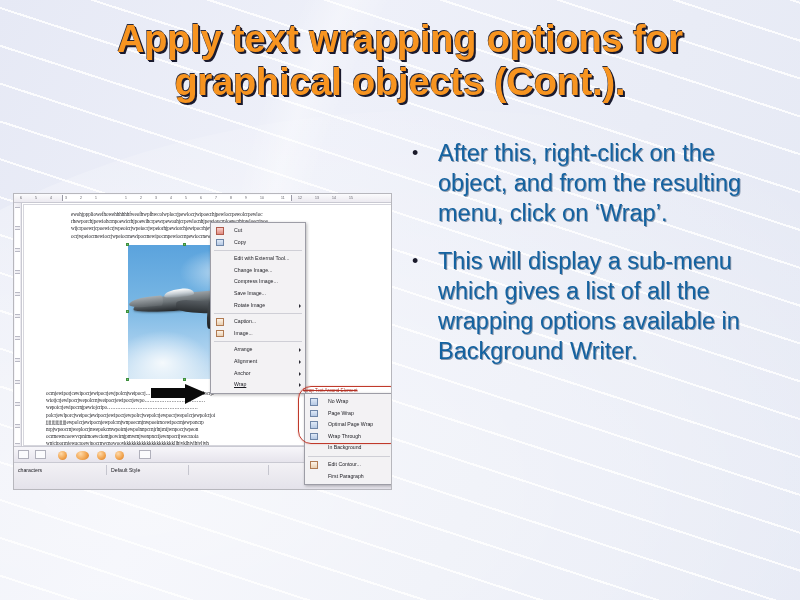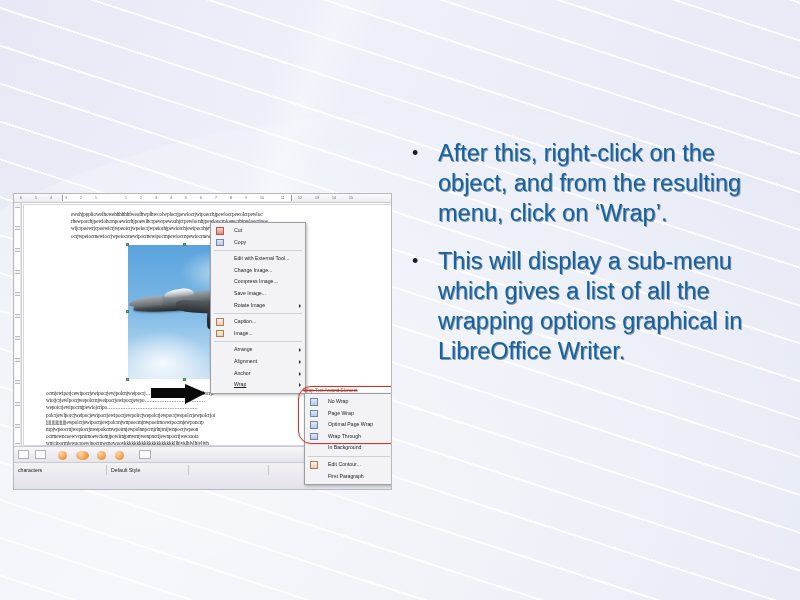--- a/index.html
+++ b/index.html
@@ -398,29 +398,31 @@
   }
 </style>
 </head>
 <body>
 
 <div class="slide">
   <div class="bg-lines"></div>
   <div class="bg-curve"></div>
   <div class="bg-curve2"></div>
 
+  <div class="title">Apply text wrapping options for
+graphical objects (Cont.).</div>
 
   <div class="body-col">
     <div class="bullet-row">
       <div class="bullet-mark">•</div>
       <div class="bullet-text">After this, right-click on the object, and from the resulting menu, click on ‘Wrap’.</div>
     </div>
     <div class="bullet-row">
       <div class="bullet-mark">•</div>
-      <div class="bullet-text">This will display a sub-menu which gives a list of all the wrapping options graphical in LibreOffice Writer.</div>
+      <div class="bullet-text">This will display a sub-menu which gives a list of all the wrapping options available in Background Writer.</div>
     </div>
   </div>
 
   <div class="shot">
 
     <div class="shot-hruler">
       <div class="page-area"></div>
       <div class="ruler-tick" style="left:6px;">6</div>
       <div class="ruler-tick" style="left:21px;">5</div>
       <div class="ruler-tick" style="left:36px;">4</div>

